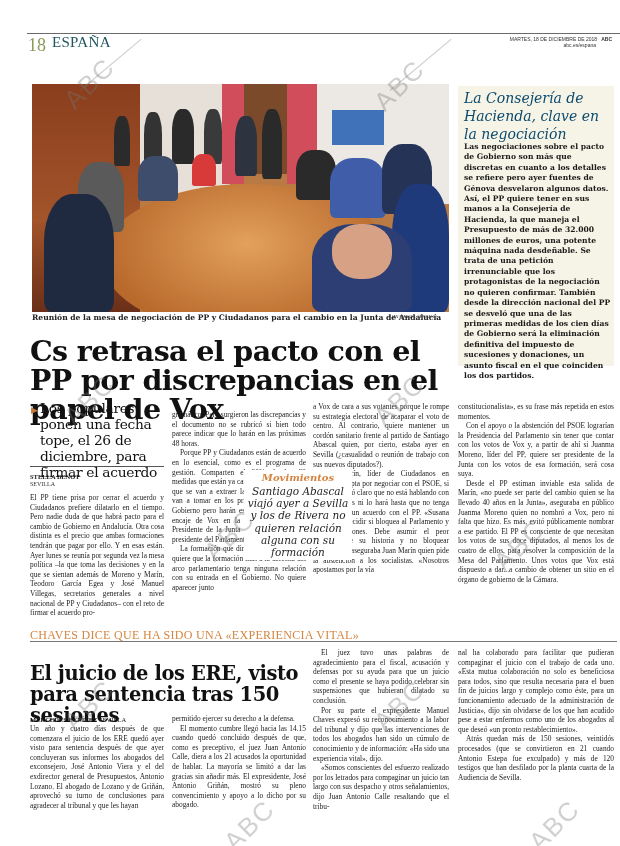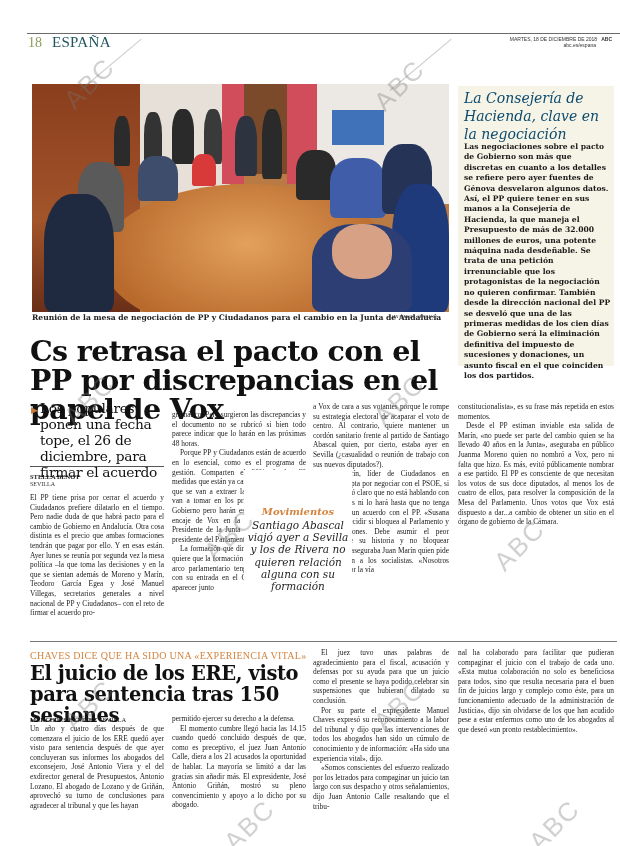--- a/index.html
+++ b/index.html
@@ -1,19 +1,19 @@
 <!DOCTYPE html>
 <html><head>
 <meta charset="utf-8">
 <style>
   html, body { margin:0; padding:0; background:#fff; }
   body { width:620px; height:846px; position:relative; overflow:hidden; font-family:"DejaVu Serif", serif; color:#1a1a1a; }
   .abs { position:absolute; }
   .hdr-rule { left:27px; top:33px; width:593px; height:1px; background:#6a6a6a; }
-  .page-num { left:28px; top:35px; font-size:14px; color:#8a9a5a; font-family:"Liberation Serif", serif;text-align:right; }
+  .page-num { left:28px; top:35px; font-size:18px; color:#8a9a5a; font-family:"Liberation Serif", serif;text-align:right; }
   .section { left:52px; top:34px; font-size:15px; color:#1f5560; font-family:"Liberation Serif", serif; letter-spacing:0.3px; }
   .date { right:8px; top:36px; font-size:5px; text-align:right; color:#333; font-family:"Liberation Sans", sans-serif; line-height:6px; }
   .date b { margin-left:4px; }
   .photo { left:32px; top:84px; width:417px; height:228px; overflow:hidden; background:#b97a43; }
   .photo .wall-l { position:absolute; left:0; top:0; width:108px; height:228px; background:linear-gradient(180deg,#8a3e1d,#a2542a 60%,#6a2f18); }
   .photo .wall-c { position:absolute; left:108px; top:0; width:90px; height:110px; background:#e6e0d8; }
   .photo .curtain1 { position:absolute; left:190px; top:0; width:22px; height:100px; background:#d24d5c; }
   .photo .door { position:absolute; left:212px; top:0; width:45px; height:90px; background:#7b4a2a; }
   .photo .curtain2 { position:absolute; left:255px; top:0; width:30px; height:100px; background:#d24d5c; }
   .photo .wall-r { position:absolute; left:285px; top:0; width:132px; height:120px; background:#ece8e3; }
@@ -28,24 +28,24 @@
   .headline { left:30px; top:337px; width:430px; font-family:"DejaVu Serif", serif; font-weight:bold; font-size:28.5px; line-height:29px; letter-spacing:-0.6px; color:#111; }
   .deck-arrow { left:31px; top:405px; font-size:9px; color:#c77a3a; }
   .deck { left:40px; top:400px; width:125px; font-size:13.8px; line-height:16px; color:#111; font-family:"DejaVu Serif", serif; letter-spacing:-0.3px; }
   .deck-rule { left:30px; top:466px; width:134px; height:1px; background:#555; }
   .byline { left:30px; top:473px; font-size:6.5px; font-weight:bold; font-family:"Liberation Serif", serif; }
   .byline-city { left:30px; top:481px; font-size:6px; font-family:"Liberation Serif", serif; color:#333; }
   .col { font-size:7.4px; line-height:9.6px; text-align:justify; color:#1b1b1b; font-family:"Liberation Serif", serif; }
   .col p { margin:0; }
   .col p.ind { text-indent:8px; }
   .pull { left:244px; top:470px; width:108px; text-align:center; font-family:"DejaVu Serif", serif; font-style:italic; }
-  .pull-kicker { font-size:10px; font-weight:bold; color:#d4843f;margin-top:34px; }
+  .pull-kicker { font-size:10px; font-weight:bold; color:#d4843f; }
   .pull-text { font-size:10.5px; line-height:12.2px; color:#1f1f1f; margin-top:2px; }
   .rule2 { left:30px; top:641px; width:587px; height:1px; background:#777; }
-  .kicker2 { left:30px; top:650px; font-size:10px; color:#d4843f; font-family:"Liberation Serif", serif; letter-spacing:0.3px; }
+  .kicker2 { left:30px; top:628px; font-size:12px; color:#d4843f; font-family:"Liberation Serif", serif; letter-spacing:0.3px; }
   .headline2 { left:30px; top:663px; width:280px; font-size:19.5px; font-weight:bold; line-height:21px; font-family:"DejaVu Serif", serif; letter-spacing:-0.4px; color:#111; }
   .byline2 { left:30px; top:716px; font-size:6.5px; font-family:"Liberation Serif", serif; }
   .byline2 b { font-weight:bold; }
   .wm { position:absolute; font-family:"Liberation Sans", sans-serif; font-size:26px; color:rgba(120,120,120,0.35); transform:rotate(-45deg); pointer-events:none; letter-spacing:2px; }
   .wm-line { position:absolute; height:1px; background:rgba(110,110,110,0.35); transform-origin:left center; transform:rotate(-40deg); pointer-events:none; }
 </style>
 </head>
 <body>
 
 <div class="abs hdr-rule"></div>
@@ -105,20 +105,21 @@
       <span style="display:block;shape-outside:none">Porque PP y Ciudadanos están de acuerdo en lo esencial, como es el programa de gestión. Comparten el 90% de las 82 medidas que están ya casi redactadas y de las que se van a extraer las decisiones que se van a tomar en los primeros cien días de Gobierno pero harán escollo complicado el encaje de Vox en la elección del nuevo Presidente de la Junta y también en la del presidente del Parlamento.</span>
     </p>
   <p class="ind">La formación que dirige Albert Rivera no quiere que la formación más a la derecha del arco parlamentario tenga ninguna relación con su entrada en el Gobierno. No quiere aparecer junto</p>
 </div>
 <div class="abs col" style="left:313px;top:402px;width:136px;">
   <p>a Vox de cara a sus votantes porque le rompe su estrategia electoral de acaparar el voto de centro. Al contrario, quiere mantener un cordón sanitario frente al partido de Santiago Abascal quien, por cierto, estaba ayer en Sevilla (¿casualidad o reunión de trabajo con sus nuevos diputados?).</p>
   <p class="ind">Juan Marín, líder de Ciudadanos en Andalucía, opta por negociar con el PSOE, si bien ayer dejó claro que no está hablando con los socialistas ni lo hará hasta que no tenga en la mano un acuerdo con el PP. «Susana Díaz debe decidir si bloquea al Parlamento y las instituciones. Debe asumir el peor resultado de su historia y no bloquear Andalucía», aseguraba Juan Marín quien pide la abstención a los socialistas. «Nosotros apostamos por la vía</p>
 </div>
 <div class="abs col" style="left:458px;top:402px;width:156px;">
   <p>constitucionalista», es su frase más repetida en estos momentos.</p>
+  <p class="ind">Con el apoyo o la abstención del PSOE lograrían la Presidencia del Parlamento sin tener que contar con los votos de Vox y, a partir de ahí si Juanma Moreno, líder del PP, quiere ser presidente de la Junta con los votos de esa formación, será cosa suya.</p>
   <p class="ind">Desde el PP estiman inviable esta salida de Marín, «no puede ser parte del cambio quien se ha llevado 40 años en la Junta», aseguraba en público Juanma Moreno quien no nombró a Vox, pero ni falta que hizo. Es más, evitó públicamente nombrar a ese partido. El PP es consciente de que necesitan los votos de sus doce diputados, al menos los de cuatro de ellos, para resolver la composición de la Mesa del Parlamento. Unos votos que Vox está dispuesto a dar...a cambio de obtener un sitio en el órgano de gobierno de la Cámara.</p>
 </div>
 
 <div class="abs pull" style="background:#fff;padding:2px 0;">
   <div class="pull-kicker">Movimientos</div>
   <div class="pull-text">Santiago Abascal viajó ayer a Sevilla y los de Rivera no quieren relación alguna con su formación</div>
 </div>
 
 <div class="abs rule2"></div>
 <div class="abs kicker2">CHAVES DICE QUE HA SIDO UNA «EXPERIENCIA VITAL»</div>
@@ -134,20 +135,21 @@
   <p>permitido ejercer su derecho a la defensa.</p>
   <p class="ind">El momento cumbre llegó hacia las 14.15 cuando quedó concluido después de que, como es preceptivo, el juez Juan Antonio Calle, diera a los 21 acusados la oportunidad de hablar. La mayoría se limitó a dar las gracias sin añadir más. El expresidente, José Antonio Griñán, mostró su pleno convencimiento y apoyo a lo dicho por su abogado.</p>
 </div>
 <div class="abs col" style="left:313px;top:648px;width:136px;">
   <p class="ind">El juez tuvo unas palabras de agradecimiento para el fiscal, acusación y defensas por su ayuda para que un juicio como el presente se haya podido celebrar sin suspensiones que hubieran dilatado su conclusión.</p>
   <p class="ind">Por su parte el expresidente Manuel Chaves expresó su reconocimiento a la labor del tribunal y dijo que las intervenciones de todos los abogados han sido un cúmulo de conocimiento y de información: «Ha sido una experiencia vital», dijo.</p>
   <p class="ind">«Somos conscientes del esfuerzo realizado por los letrados para compaginar un juicio tan largo con sus despacho y otros señalamientos, dijo Juan Antonio Calle resaltando que el tribu-</p>
 </div>
 <div class="abs col" style="left:458px;top:648px;width:156px;">
   <p>nal ha colaborado para facilitar que pudieran compaginar el juicio con el trabajo de cada uno. «Esta mutua colaboración no solo es beneficiosa para todos, sino que resulta necesaria para el buen fin de juicios largo y complejo como éste, para un funcionamiento adecuado de la administración de Justicia», dijo sin olvidarse de los que han acudido pese a estar enfermos como uno de los abogados al que deseó «un pronto restablecimiento».</p>
+  <p class="ind">Atrás quedan más de 150 sesiones, veintidós procesados (que se convirtieron en 21 cuando Antonio Estepa fue exculpado) y más de 120 testigos que han desfilado por la planta cuarta de la Audiencia de Sevilla.</p>
 </div>
 
 <div class="wm" style="left:60px;top:68px">ABC</div>
 <div class="wm-line" style="left:80px;top:90px;width:80px"></div>
 <div class="wm" style="left:370px;top:70px">ABC</div>
 <div class="wm-line" style="left:390px;top:90px;width:80px"></div>
 <div class="wm" style="left:60px;top:385px">ABC</div>
 <div class="wm" style="left:370px;top:385px">ABC</div>
 <div class="wm" style="left:200px;top:520px">ABC</div>
 <div class="wm" style="left:490px;top:530px">ABC</div>

